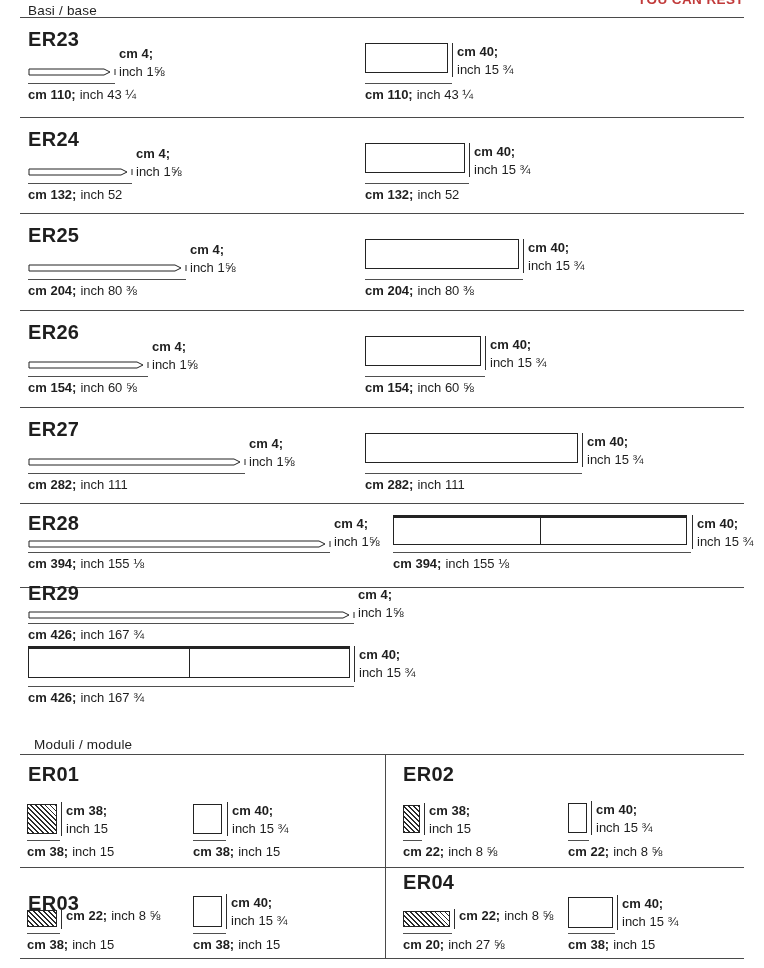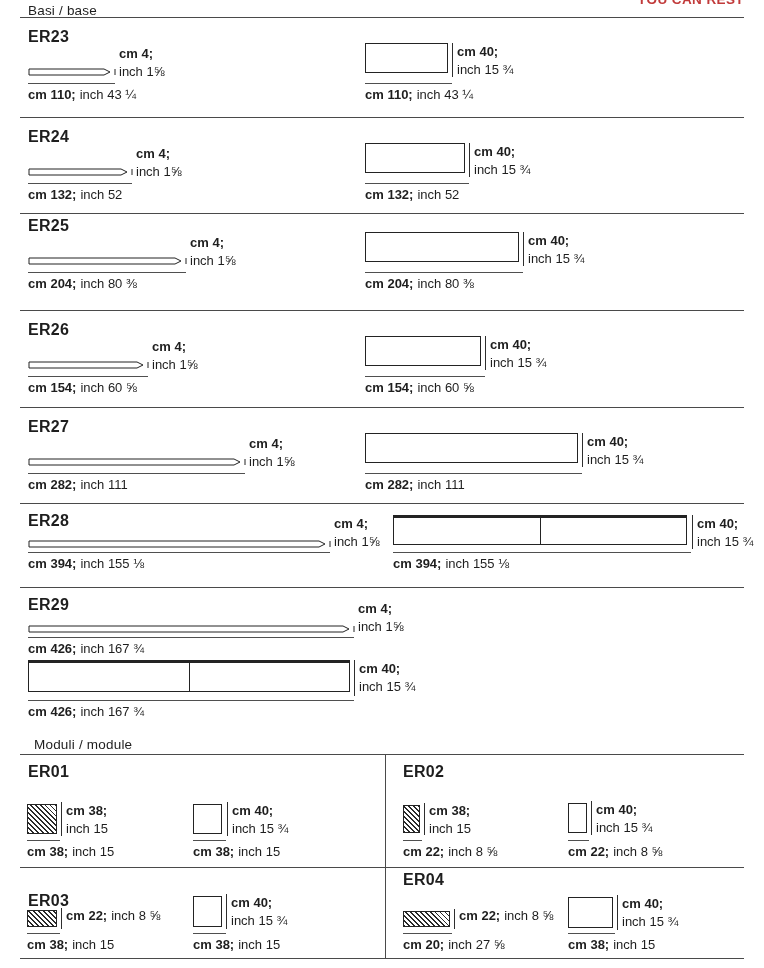--- a/index.html
+++ b/index.html
@@ -4,21 +4,21 @@
 <style>
   html,body{margin:0;padding:0;background:#fff;}
   .page{position:relative;width:764px;height:968px;background:#ffffff;overflow:hidden;
         font-family:"Liberation Sans",sans-serif;color:#1e1e1e;text-decoration:underline;}
   .hr{position:absolute;left:20px;width:724px;height:1px;background:#4a4a4a;}
   .vsep{position:absolute;width:1px;background:#4a4a4a;}
   .sec{position:absolute;font-size:13.5px;letter-spacing:.2px;white-space:nowrap;}
   .brand{position:absolute;top:-8px;right:20px;font-size:13.5px;font-weight:700;
          letter-spacing:.4px;color:#c13a3a;white-space:nowrap;}
   .brow{position:absolute;left:0;width:764px;}
-  .code{position:absolute;font-size:16px;font-weight:700;letter-spacing:.3px;white-space:nowrap;}
+  .code{position:absolute;font-size:20px;font-weight:700;letter-spacing:.3px;white-space:nowrap;}
   .lbl{position:absolute;font-size:13px;line-height:16px;white-space:nowrap;}
   .b{font-weight:700;}
   .in{margin-left:4px;font-weight:400;}
   .dimline{position:absolute;height:1px;background:#4f4f4f;}
   .vline{position:absolute;width:1px;background:#2e2e2e;}
   .plan{position:absolute;box-sizing:border-box;border:1px solid #232323;background:#fff;}
   .plan.thick{border-top-width:3px;}
   .mid{position:absolute;left:50%;top:0;bottom:0;width:1px;background:#232323;}
   .bar{position:absolute;}
   .hatch{position:absolute;box-sizing:border-box;border:1px solid #232323;
@@ -64,21 +64,21 @@
     <div class="lbl" style="left:28px;top:70px"><span class="b">cm 132;</span><span class="in">inch 52</span></div>
     <div class="plan" style="left:365px;top:26px;width:100px;height:30px"></div>
     <div class="vline" style="left:469px;top:26px;height:34px"></div>
     <div class="lbl b" style="left:474px;top:27px">cm 40;</div>
     <div class="lbl" style="left:474px;top:45px">inch 15 ¾</div>
     <div class="dimline" style="left:365px;top:66px;width:104px"></div>
     <div class="lbl" style="left:365px;top:70px"><span class="b">cm 132;</span><span class="in">inch 52</span></div>
   </div>
   <div class="hr" style="top:213px"></div>
 
-  <div class="brow" style="top:206px;height:97px">
+  <div class="brow" style="top:213px;height:97px">
     <div class="code" style="left:28px;top:11px">ER25</div>
     <div class="lbl b" style="left:190px;top:29px">cm 4;</div>
     <div class="lbl" style="left:190px;top:47px">inch 1⅝</div>
     <svg class="bar" style="left:28px;top:51px" width="160" height="8" viewBox="0 0 160 8">
         <path d="M1,1 H147 L153,4 L147,7 H1 Z" fill="#fff" stroke="#232323"></path>
         <line x1="158" y1="1" x2="158" y2="7" stroke="#232323"></line>
       </svg>
     <div class="dimline" style="left:28px;top:66px;width:158px"></div>
     <div class="lbl" style="left:28px;top:70px"><span class="b">cm 204;</span><span class="in">inch 80 ⅜</span></div>
     <div class="plan" style="left:365px;top:26px;width:154px;height:30px"></div>
@@ -142,21 +142,21 @@
         <div class="mid"></div>
       </div>
     <div class="vline" style="left:692px;top:12px;height:34px"></div>
     <div class="lbl b" style="left:697px;top:13px">cm 40;</div>
     <div class="lbl" style="left:697px;top:31px">inch 15 ¾</div>
     <div class="dimline" style="left:393px;top:49px;width:298px"></div>
     <div class="lbl" style="left:393px;top:53px"><span class="b">cm 394;</span><span class="in">inch 155 ⅛</span></div>
   </div>
   <div class="hr" style="top:587px"></div>
 
-  <div class="brow" style="top:587px;height:150px">
+  <div class="brow" style="top:573px;height:150px">
     <div class="code" style="left:28px;top:9px">ER29</div>
     <div class="lbl b" style="left:358px;top:14px">cm 4;</div>
     <div class="lbl" style="left:358px;top:32px">inch 1⅝</div>
     <svg class="bar" style="left:28px;top:38px" width="328" height="8" viewBox="0 0 328 8">
         <path d="M1,1 H315 L321,4 L315,7 H1 Z" fill="#fff" stroke="#232323"></path>
         <line x1="326" y1="1" x2="326" y2="7" stroke="#232323"></line>
       </svg>
     <div class="dimline" style="left:28px;top:50px;width:326px"></div>
     <div class="lbl" style="left:28px;top:54px"><span class="b">cm 426;</span><span class="in">inch 167 ¾</span></div>
     <div class="plan thick" style="left:28px;top:73px;width:322px;height:32px">

